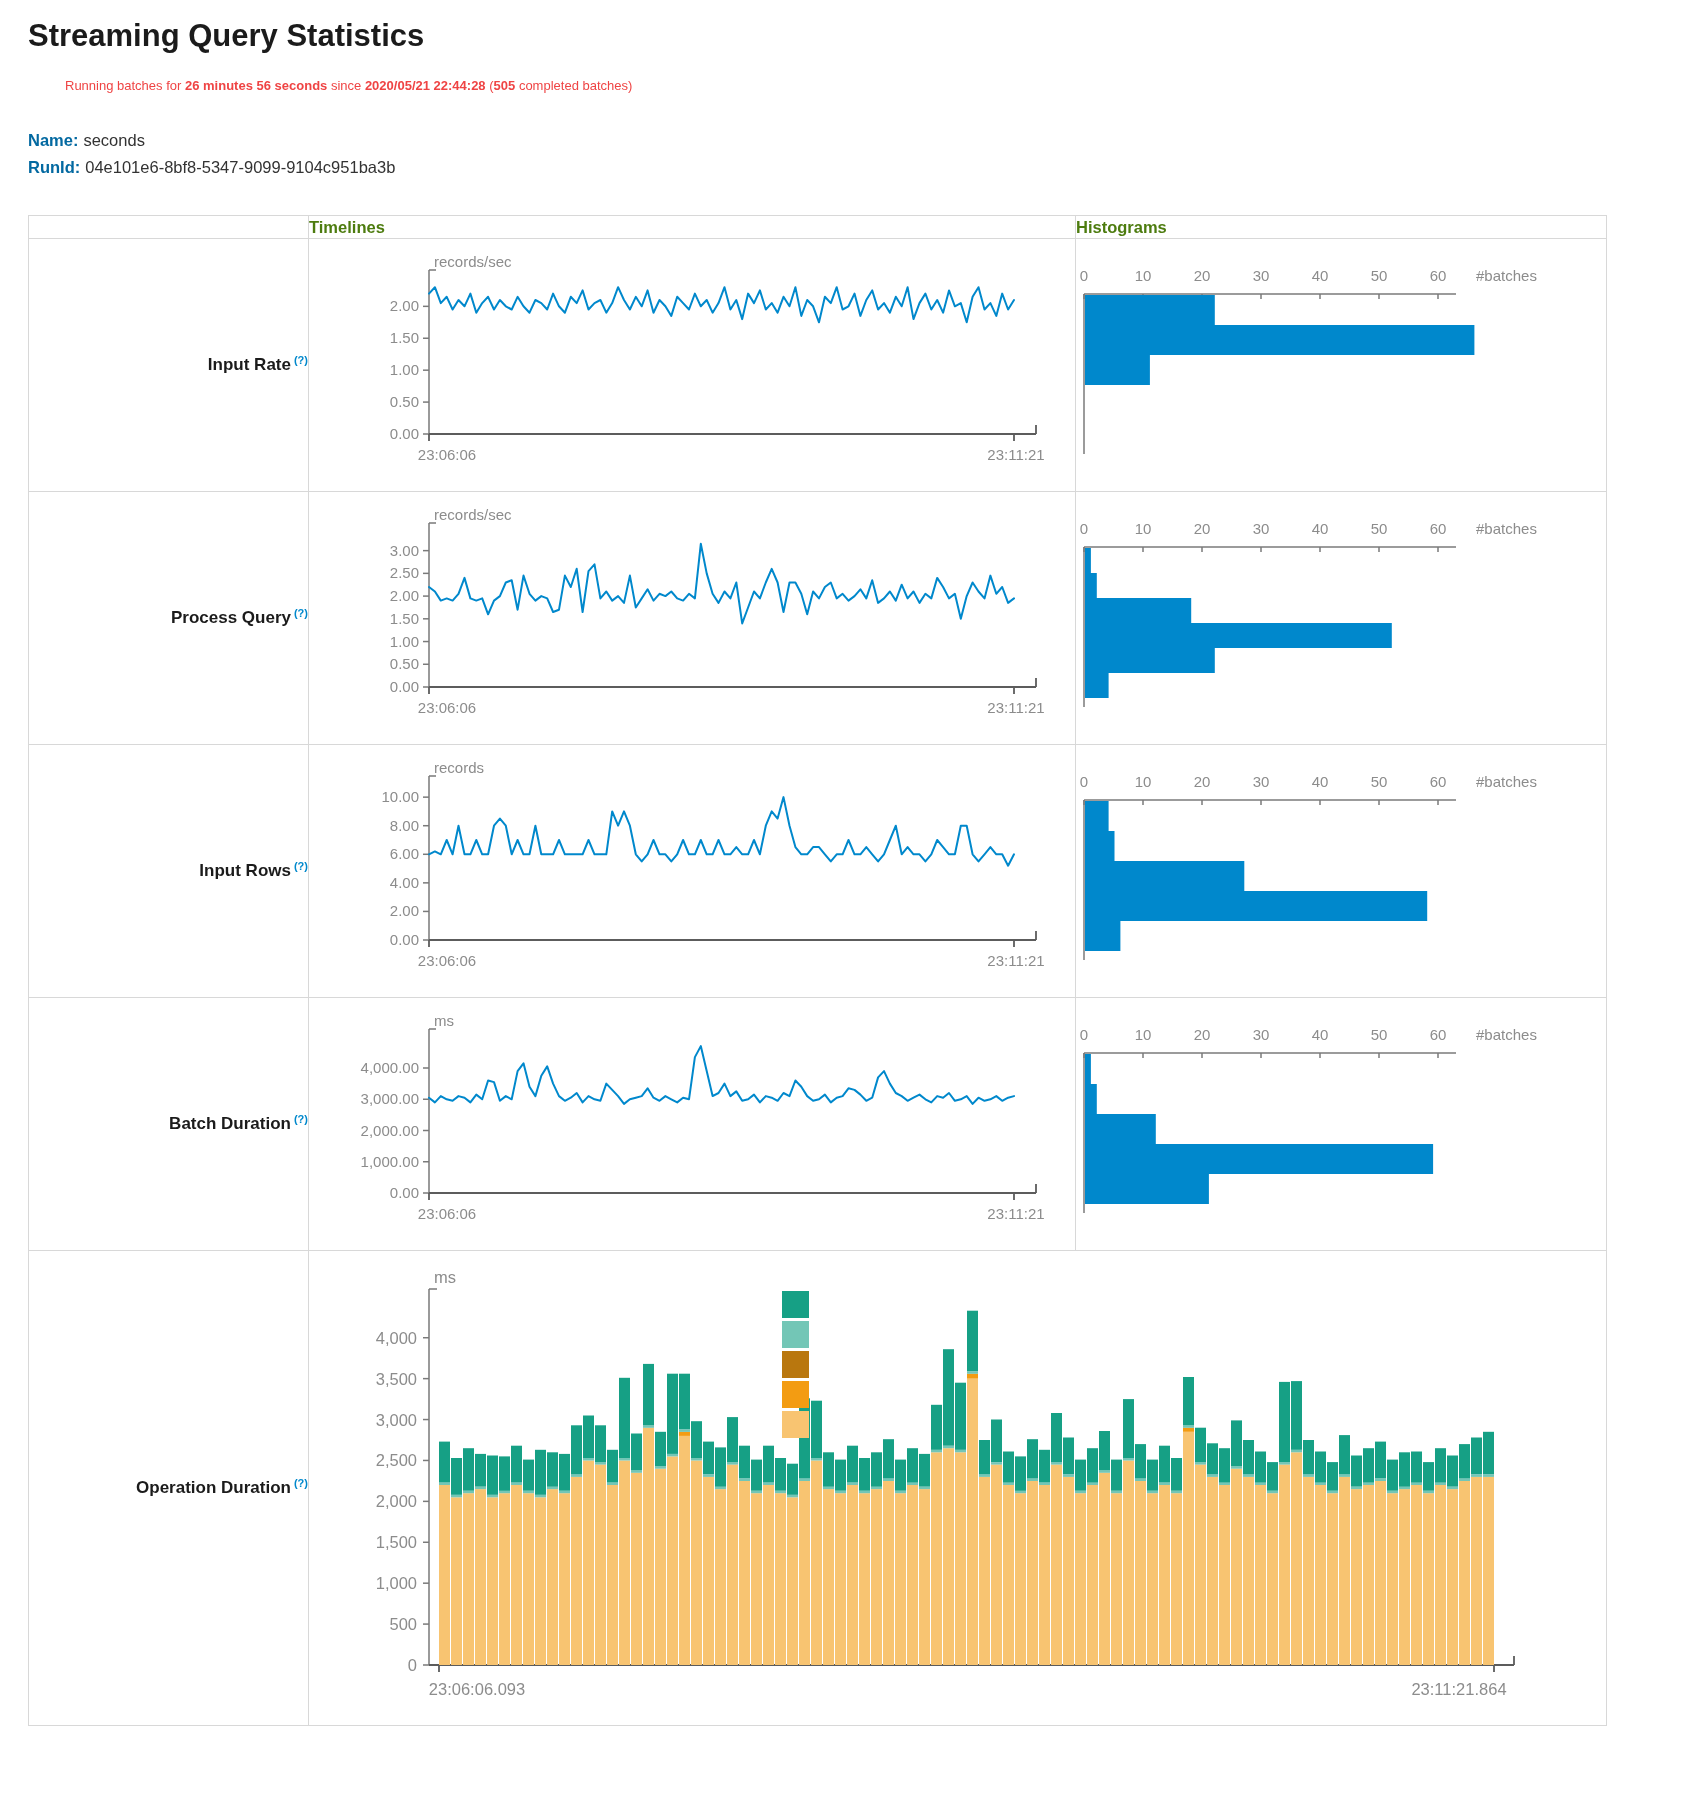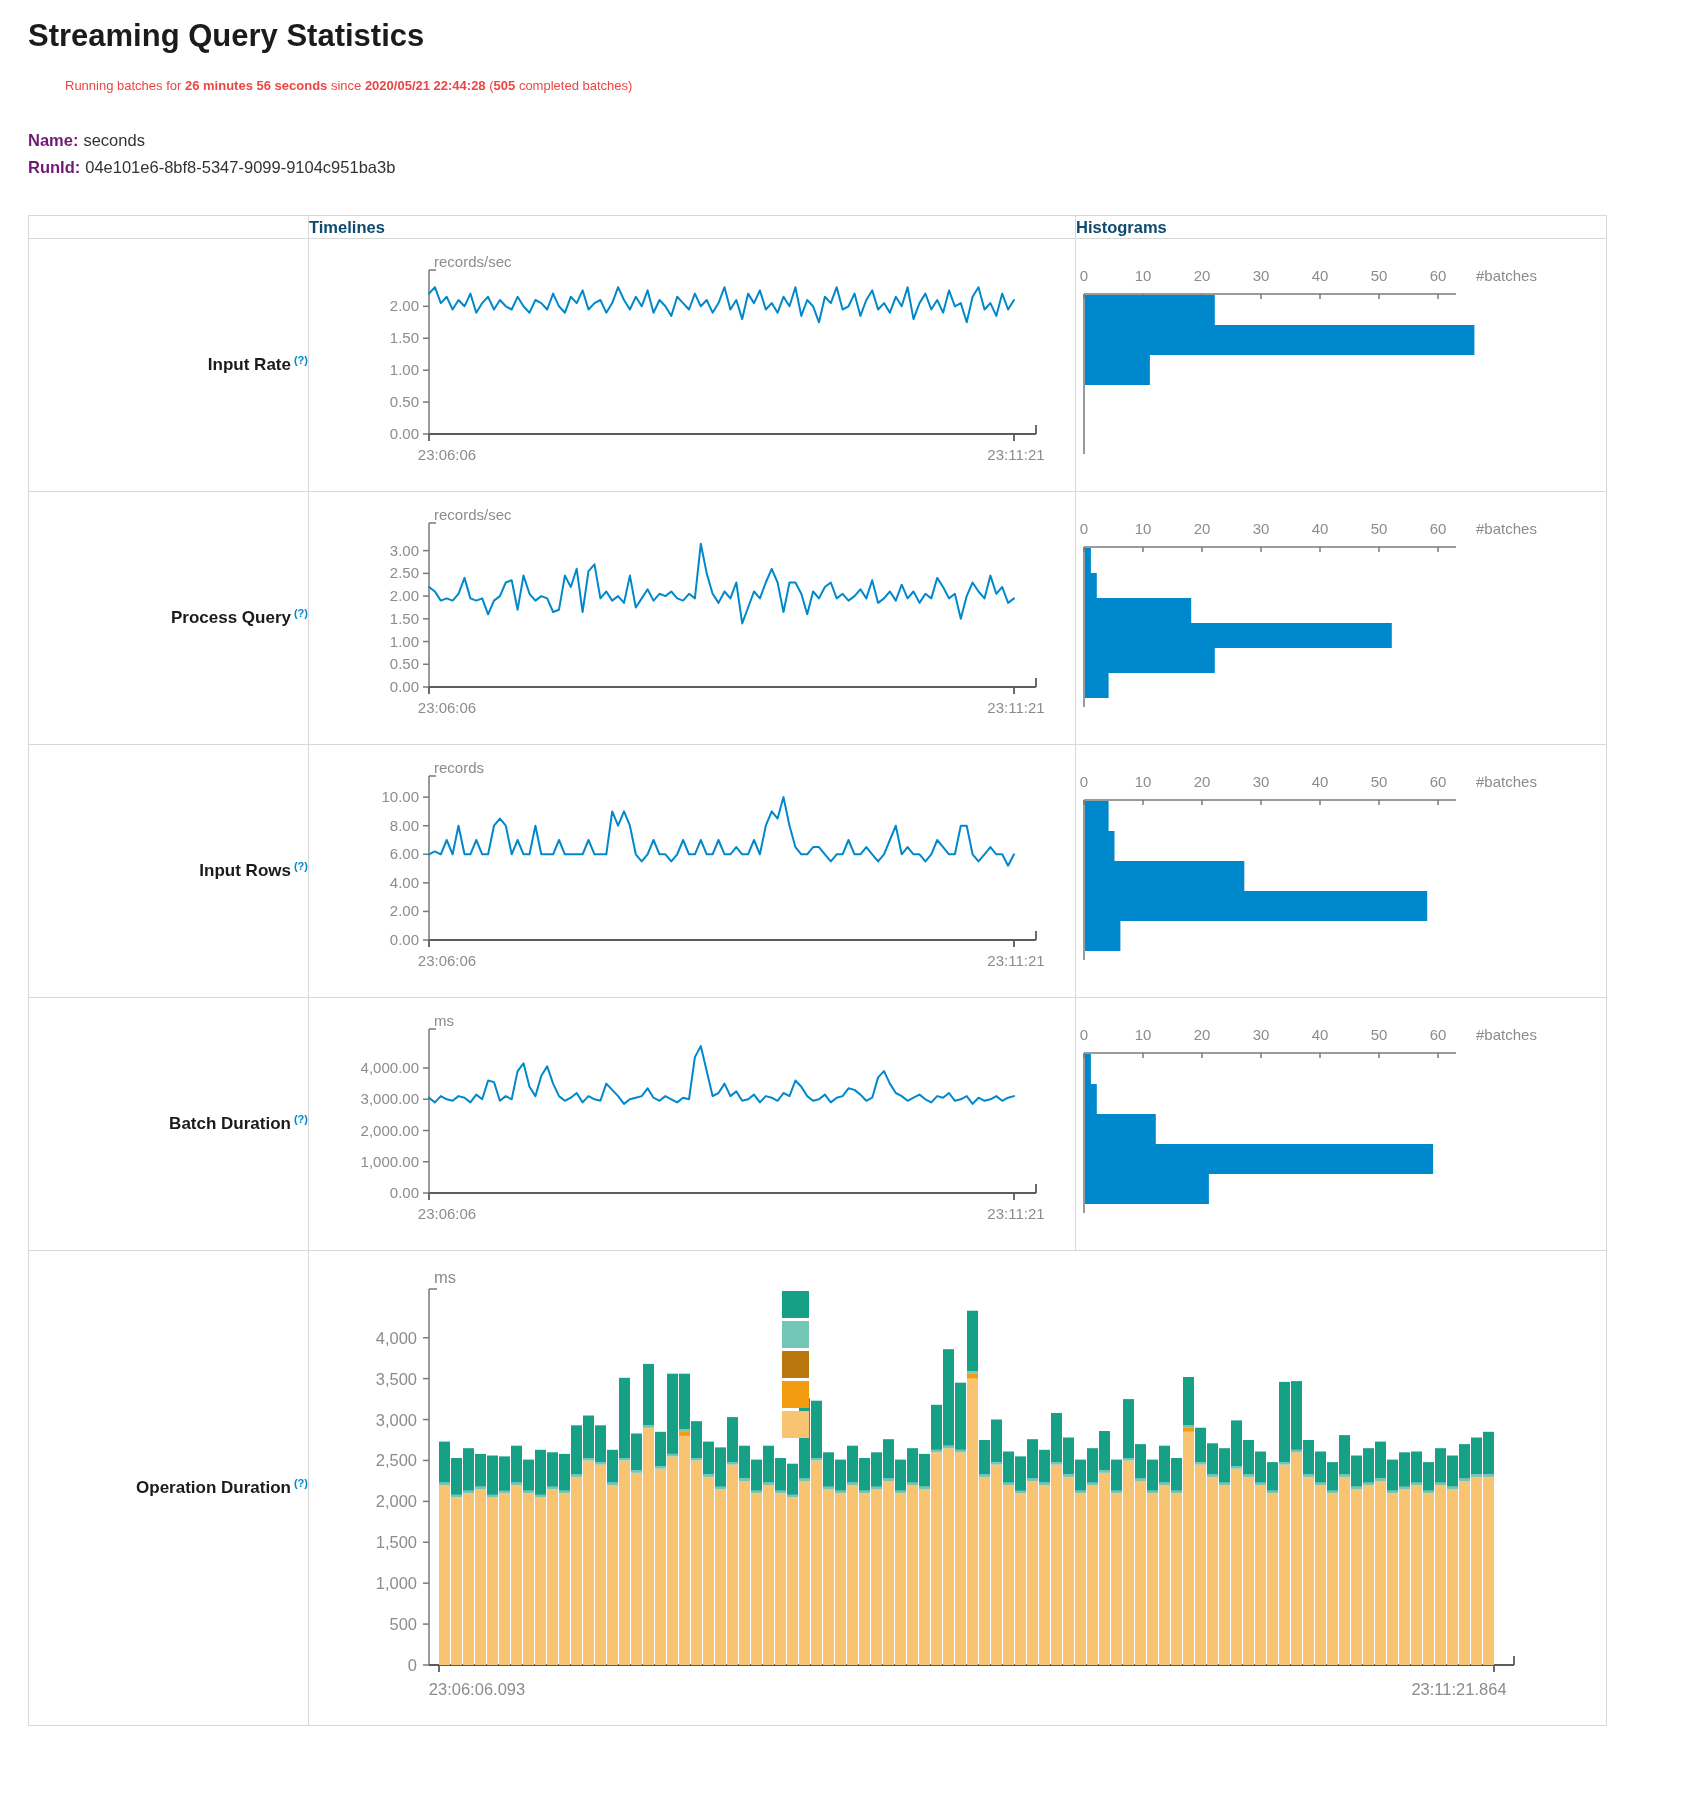--- a/index.html
+++ b/index.html
@@ -1,24 +1,24 @@
 <!DOCTYPE html>
 <html><head>
 <meta charset="utf-8">
 <style>
   html,body{margin:0;padding:0;background:#fff;}
   body{width:1693px;font-family:"Liberation Sans",sans-serif;color:#333;}
   .wrap{padding:14px 0 20px 28px;}
   h1{font-size:31px;margin:4px 0 0 0;color:#1b1b1b;font-weight:700;}
   .subtitle{margin-top:24px;font-size:13px;color:#ef4444;margin-left:37px;}
   .meta{margin-top:34px;font-size:16.5px;line-height:27px;color:#333;}
-  .meta .lbl{font-weight:700;color:#701a75;margin-right:5px;}
+  .meta .lbl{font-weight:700;color:#0369a1;margin-right:5px;}
   table.stats{border-collapse:collapse;margin-top:34px;table-layout:fixed;}
   table.stats td,table.stats th{border:1px solid #d8d8d8;padding:0;background:#fff;}
-  th.hcell{font-size:16.5px;font-weight:700;color:#0c4a6e;text-align:left;
+  th.hcell{font-size:16.5px;font-weight:700;color:#4d7c0f;text-align:left;
            padding:17px 12px;height:22px;vertical-align:middle;}
   td.labelcell{width:279px;vertical-align:middle;padding-left:14px;text-align:right;}
   .rowlabel{font-size:17px;font-weight:700;color:#1b1b1b;}
   sup.help{color:#0088cc;font-size:11px;font-weight:700;margin-left:3px;cursor:pointer;}
   td.chartcell{vertical-align:top;}
   svg{display:block;}
   svg text{font-family:"Liberation Sans",sans-serif;font-size:15px;fill:#8c8c8c;}
   svg text.big{font-size:16.5px;}
   .axis{stroke:#7a7a7a;stroke-width:1.5;fill:none;}
   .axis2{stroke:#5c5c5c;stroke-width:1.8;fill:none;}

